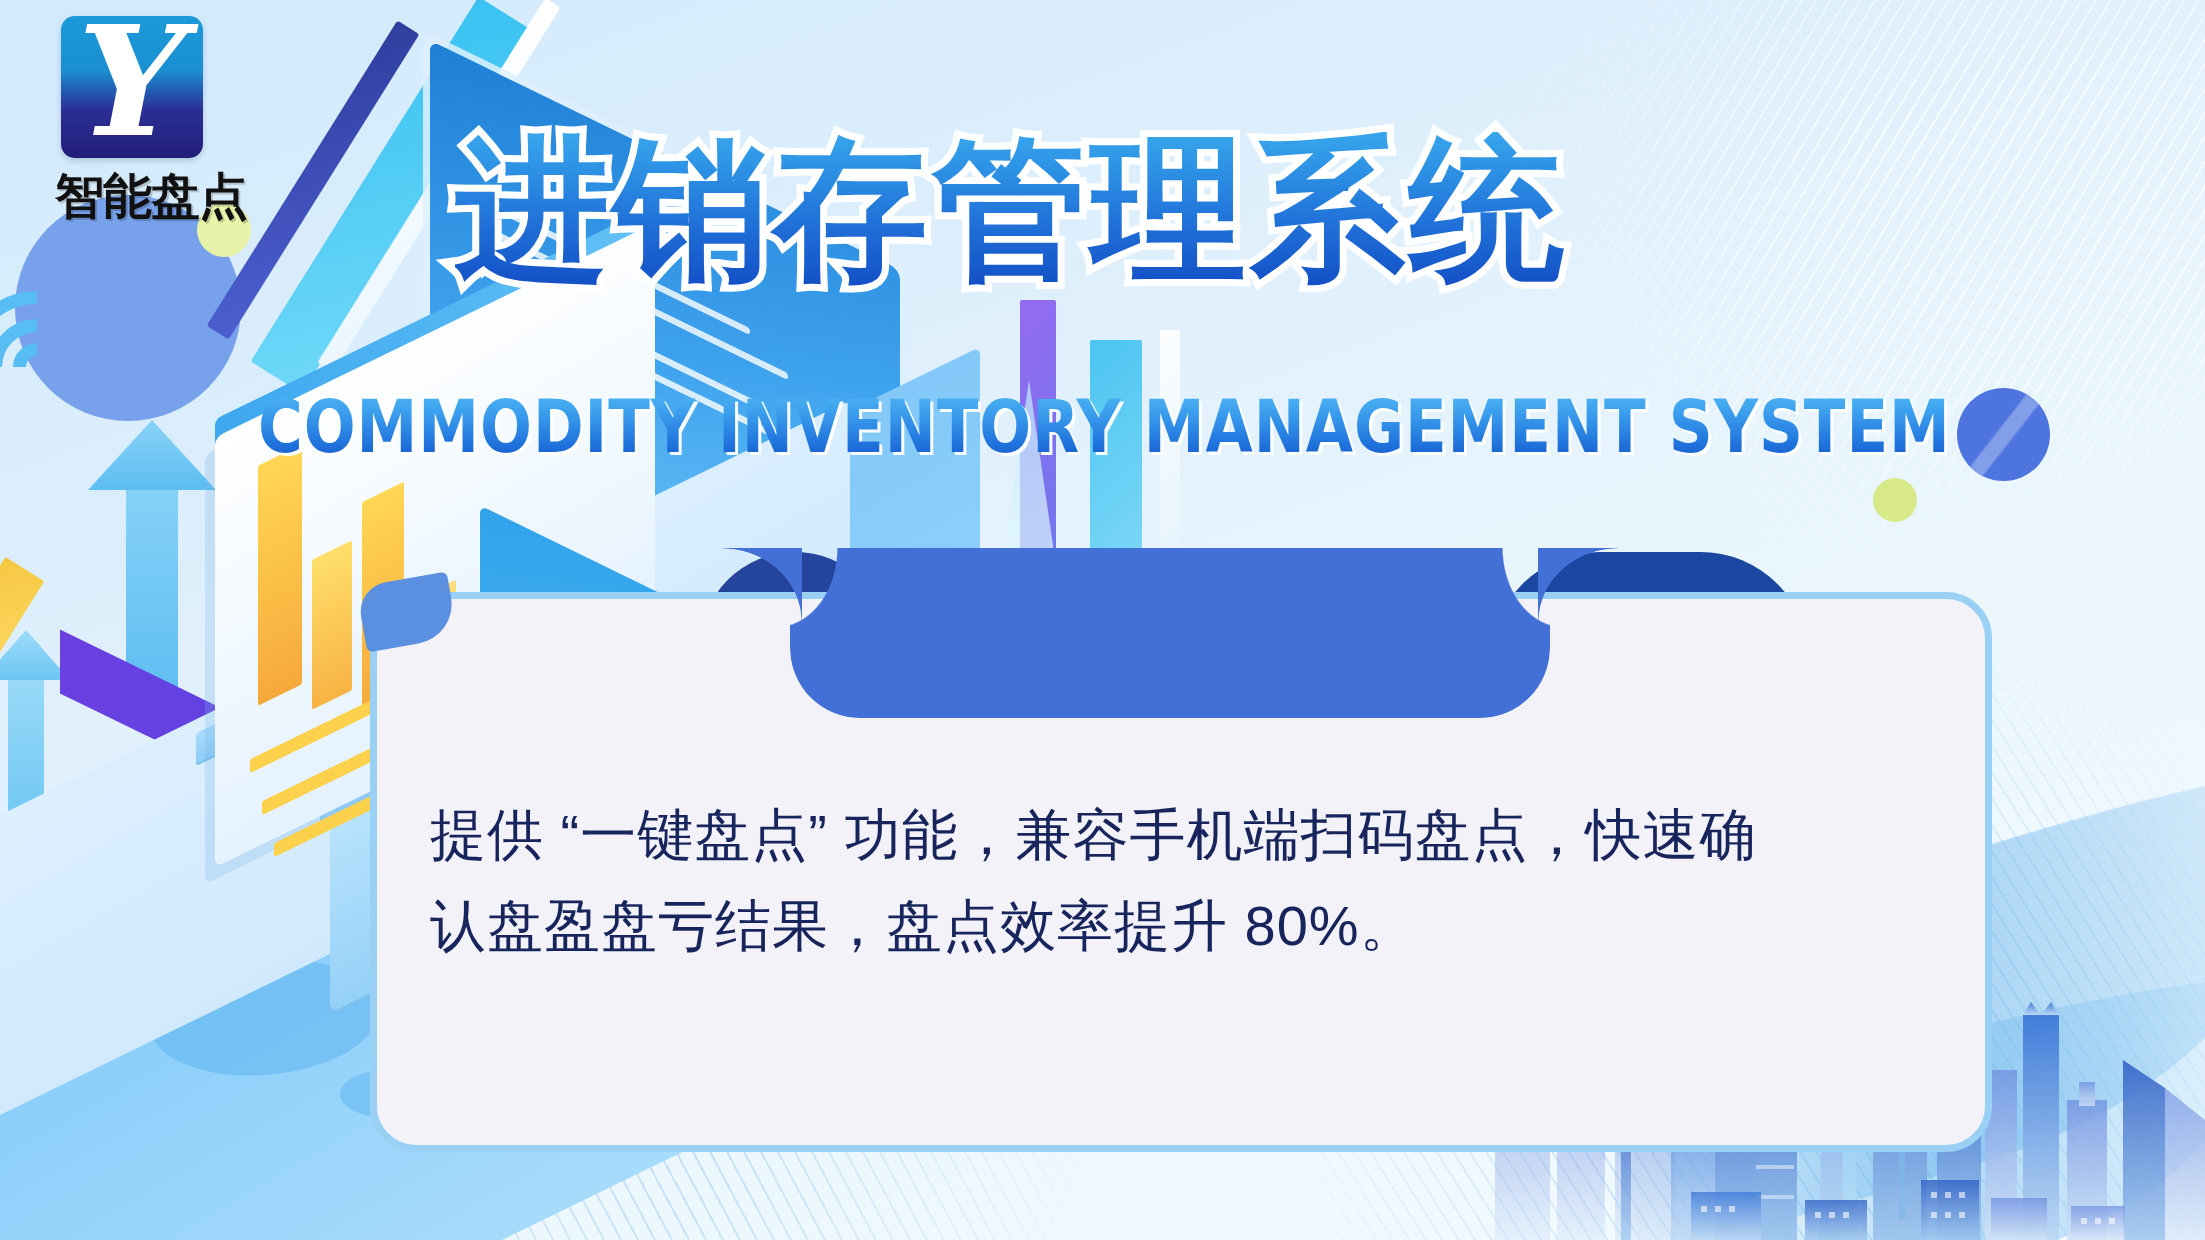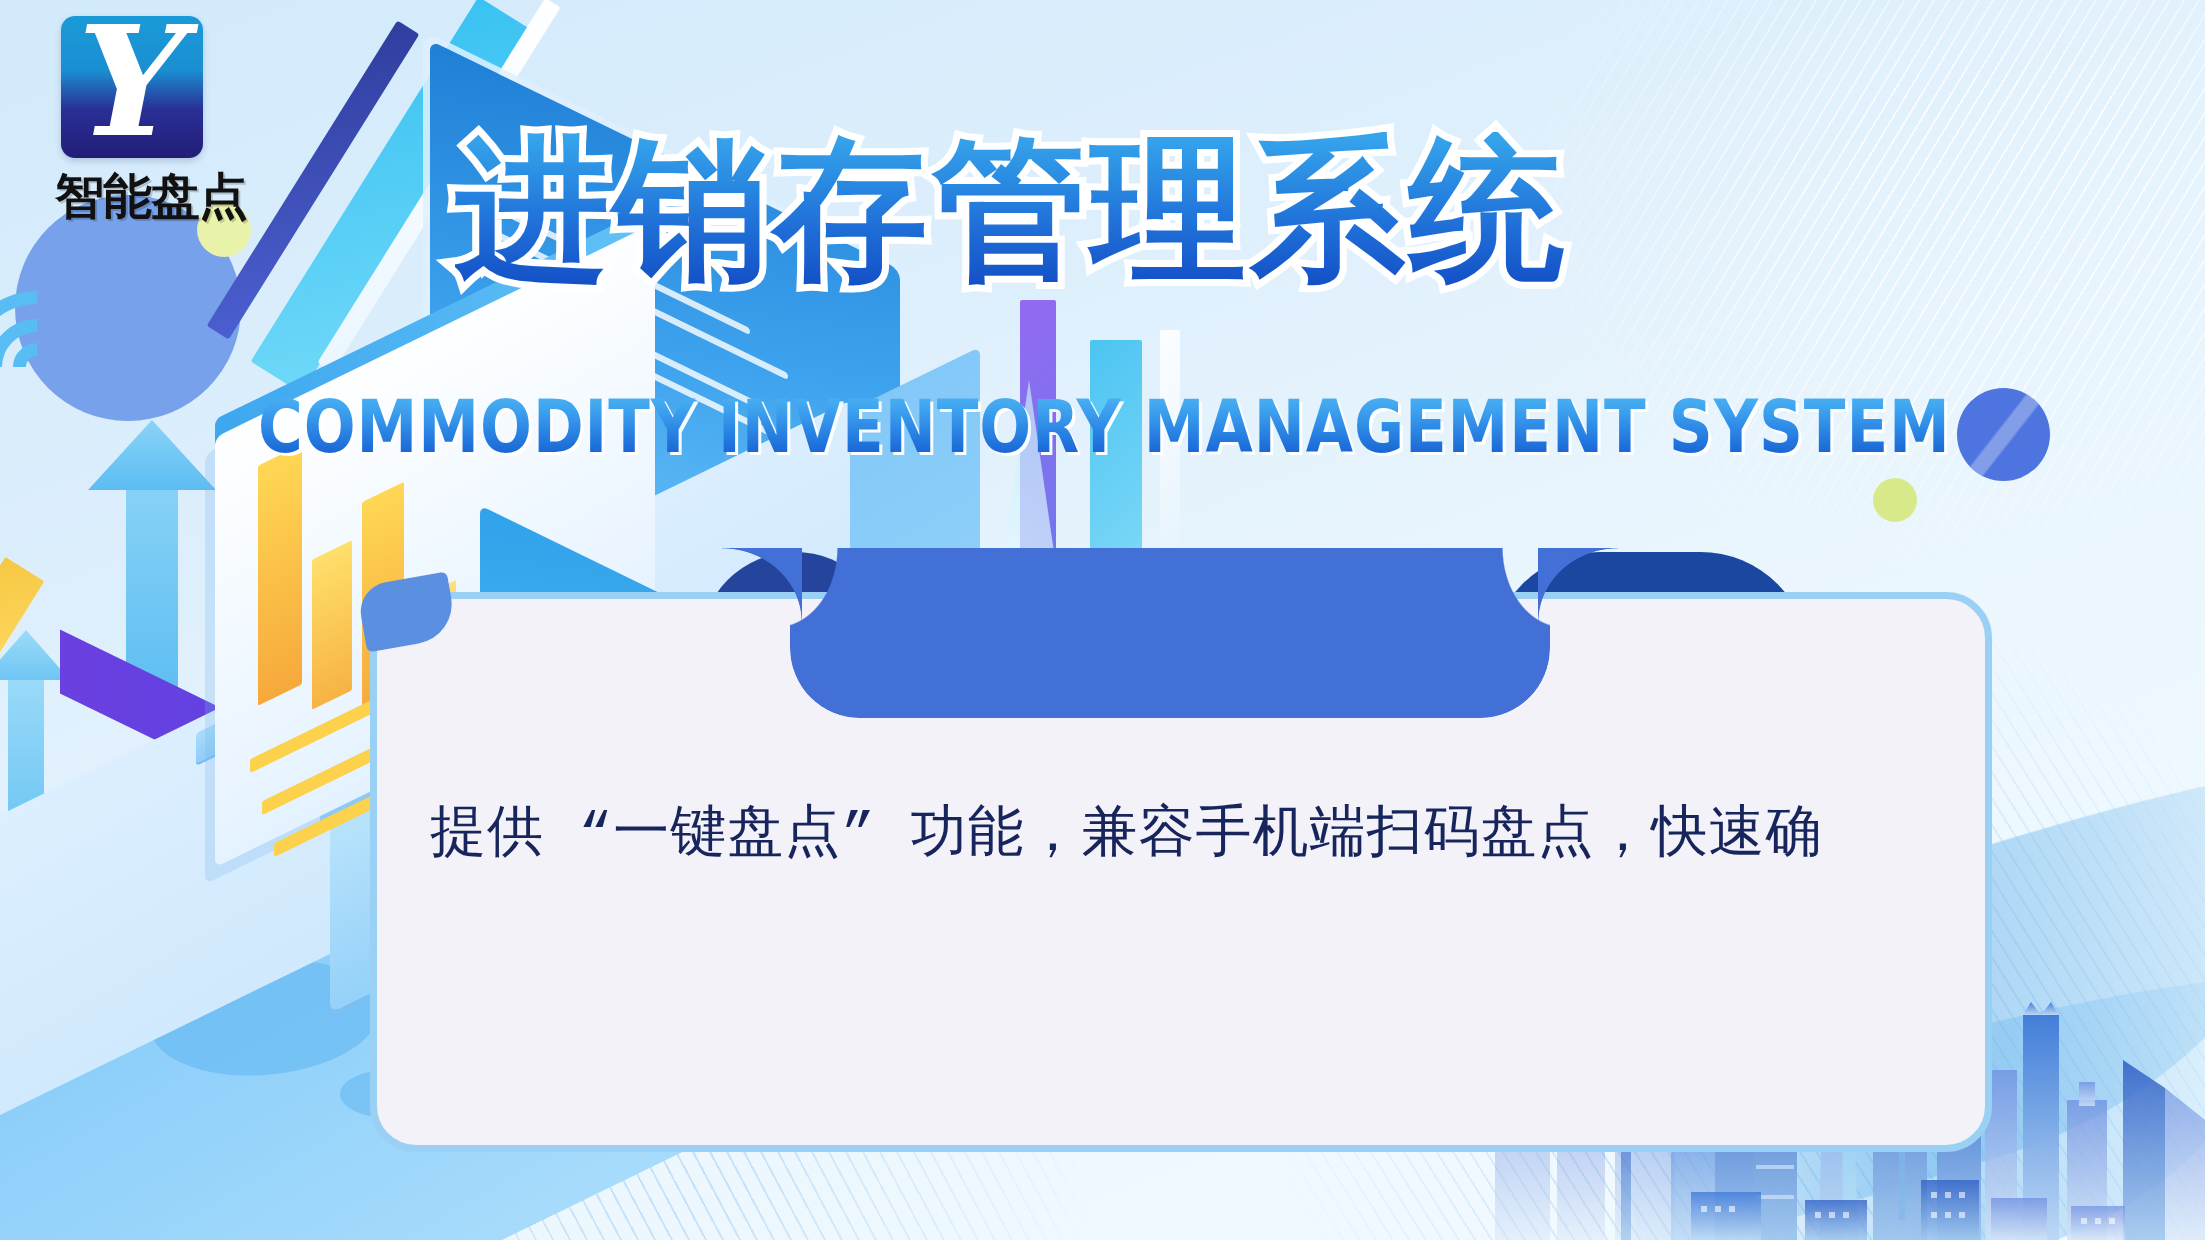--- a/index.html
+++ b/index.html
@@ -402,21 +402,21 @@
   }
 
   .card-body {
     position:absolute;
     left: 430px; top: 790px;
     width: 1500px;
     z-index: 9;
     color: #17255c;
     font-size: 56px;
     line-height: 1.62;
-    font-family: Liberation Mono, monospace;
+    font-family: Liberation Sans, sans-serif;
     letter-spacing: 1px;
   }
   .card-body p { margin:0; }
 </style>
 </head>
 <body>
 
 <div id="poster">
 
   <div class="bg-layer">
@@ -621,15 +621,16 @@
   </div>
 
   <div class="banner-ears">
     <div class="ear l"></div>
     <div class="ear r"></div>
   </div>
   <div class="banner"></div>
 
   <div class="card-body">
     <p>提供 “一键盘点” 功能，兼容手机端扫码盘点，快速确</p>
+    <p>认盘盈盘亏结果，盘点效率提升 80%。</p>
   </div>
 
 </div>
 
 </body></html>

